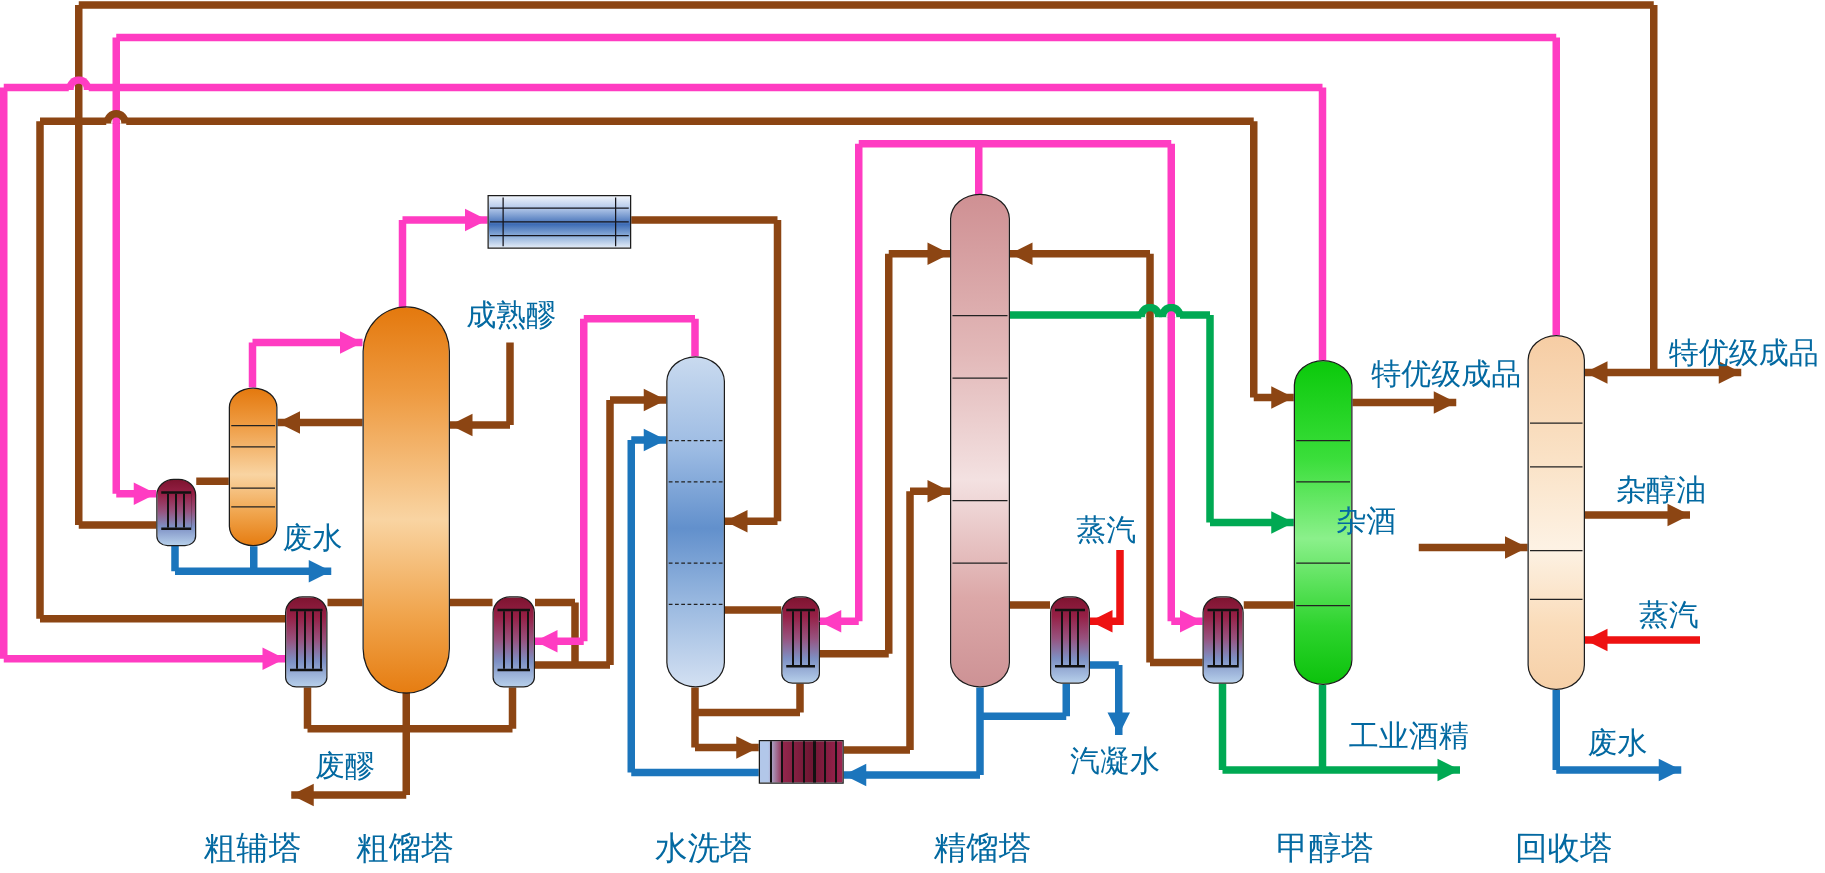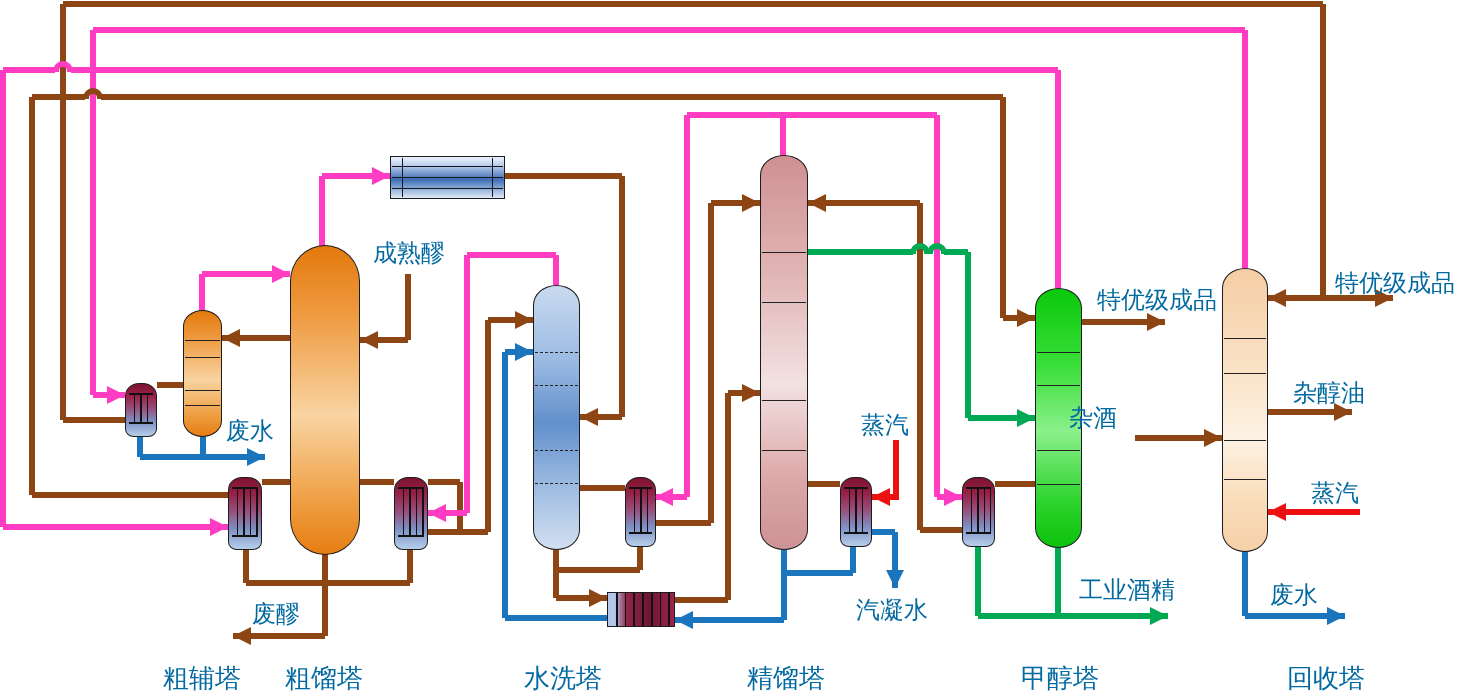--- a/index.html
+++ b/index.html
@@ -229,14 +229,14 @@
     <div class="lbl" style="left: 1069px; top: 405px;">杂酒</div>
     <div class="lbl" style="left: 1293px; top: 380px;">杂醇油</div>
     <div class="lbl" style="left: 1335px; top: 270px;">特优级成品</div>
     <div class="lbl" style="left: 1311px; top: 480px;">蒸汽</div>
     <div class="lbl" style="left: 1270px; top: 582px;">废水</div>
     <div class="lbl tower-name" style="left: 202px; top: 664px;">粗辅塔</div>
     <div class="lbl tower-name" style="left: 324px; top: 664px;">粗馏塔</div>
     <div class="lbl tower-name" style="left: 563px; top: 664px;">水洗塔</div>
     <div class="lbl tower-name" style="left: 786px; top: 664px;">精馏塔</div>
     <div class="lbl tower-name" style="left: 1060px; top: 664px;">甲醇塔</div>
-    <div class="lbl tower-name" style="left: 1326px; top: 664px;">回收塔</div>
+    <div class="lbl tower-name" style="left: 1251px; top: 664px;">回收塔</div>
   </div>
 
 </body></html>

